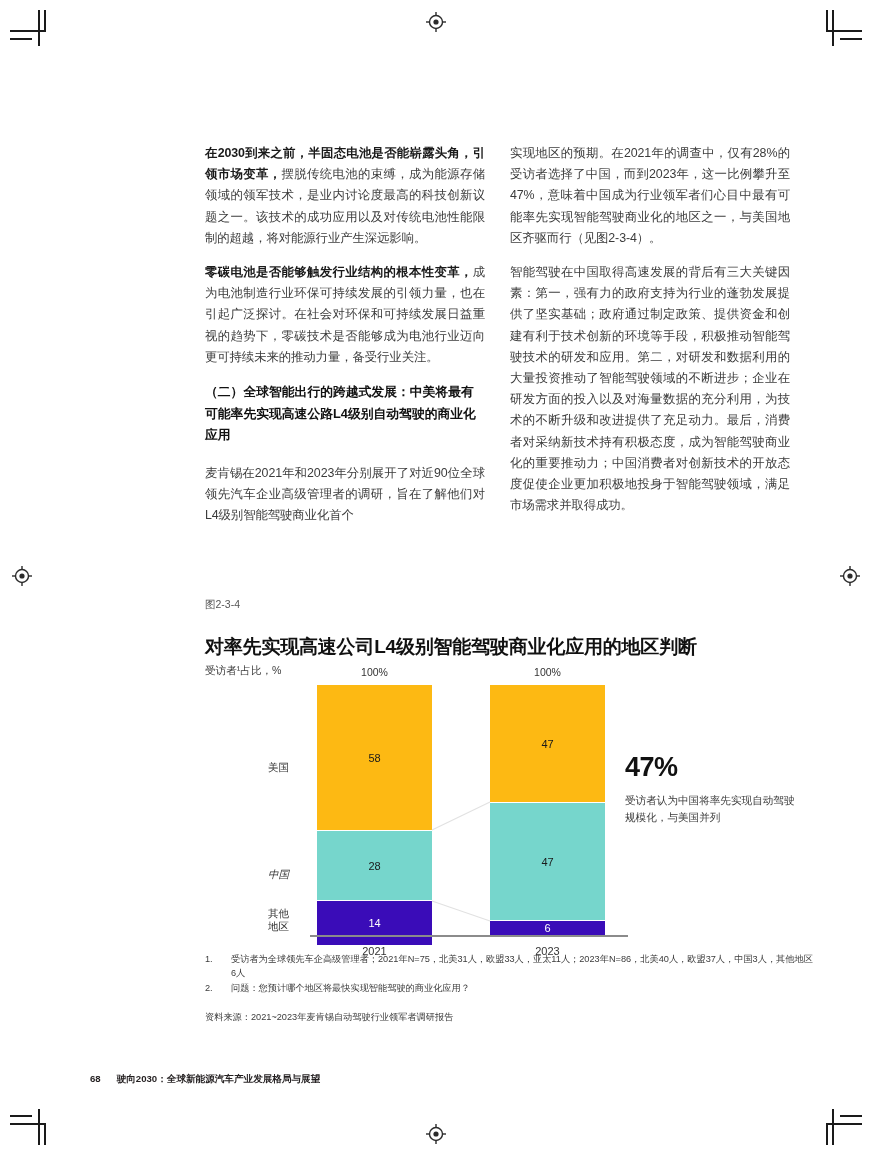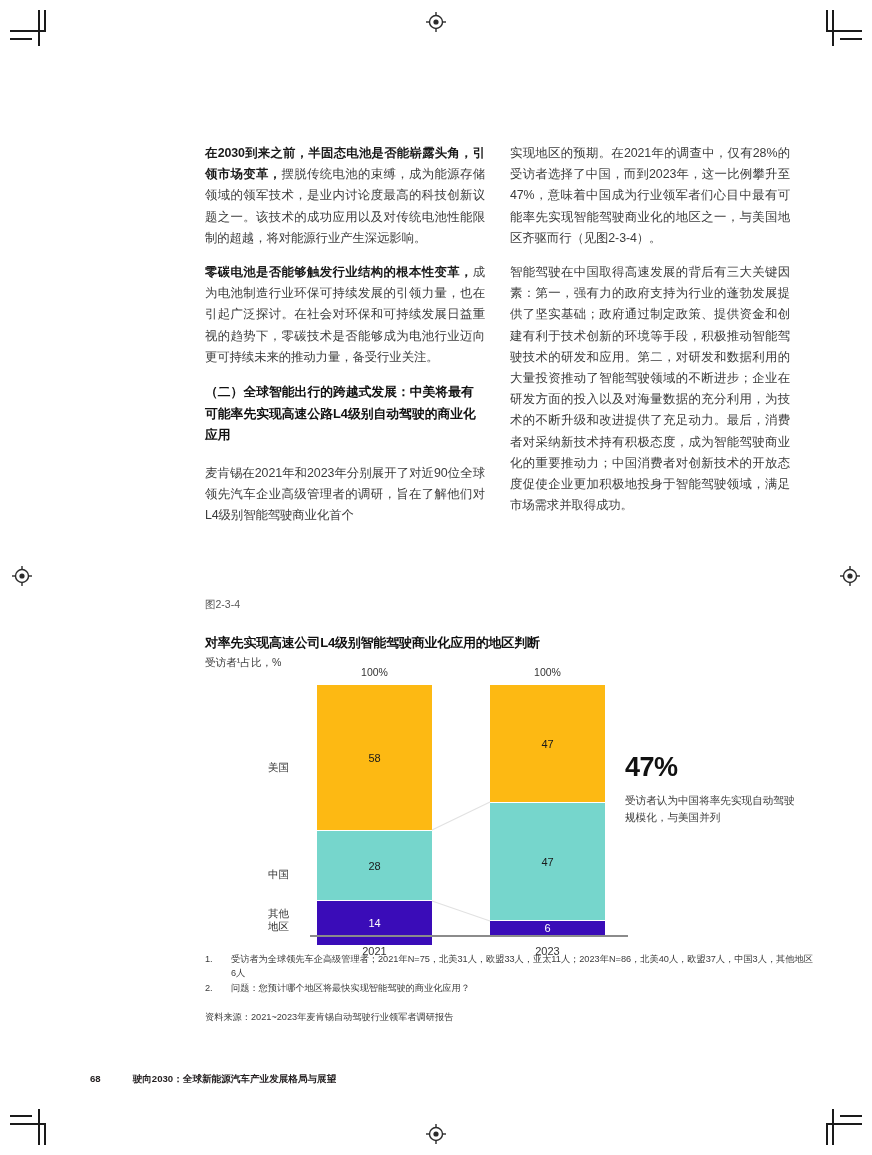--- a/index.html
+++ b/index.html
@@ -58,21 +58,21 @@
     left: 205px; top: 598px;
     width: 600px;
   }
   .ex-num {
     font-size: 10.5px;
     color: #555;
     margin-bottom: 22px;
     letter-spacing: 0;
   }
   .ex-title {
-    font-size: 13px;
+    font-size: 19px;
     font-weight: bold;
     color: #111;
     letter-spacing: -0.2px;
     margin-bottom: 4px;
   }
   .ex-sub {
     font-size: 10.6px;
     color: #3b3b3b;
   }
 
@@ -185,21 +185,21 @@
   .note-src { margin-top: 14px; }
 
   
   .pfoot {
     position: absolute;
     left: 90px; top: 1073px;
     font-size: 9.6px;
     font-weight: bold;
     color: #231f20;
     display: flex;
-    gap: 32px;
+    gap: 16px;
   }
 </style>
 </head>
 <body>
 
 <div>
   <div class="crop" style="left:10px; top:30px; width:36px; height:1.6px;"></div>
   <div class="crop" style="left:44px; top:10px; width:1.6px; height:22px;"></div>
   <div class="crop" style="left:10px; top:38px; width:22px; height:1.6px;"></div>
   <div class="crop" style="left:38px; top:10px; width:1.6px; height:36px;"></div>
@@ -286,21 +286,21 @@
 <div class="exhibit">
   <div class="ex-num">图2-3-4</div>
   <div class="ex-title">对率先实现高速公司L4级别智能驾驶商业化应用的地区判断</div>
   <div class="ex-sub">受访者¹占比，%</div>
 </div>
 
 <div class="chart-wrap">
 
   <div class="cat-labels">
     <div class="cat-label" style="top:76px;">美国</div>
-    <div class="cat-label" style="top:183px;">中国</div>
+    <div class="cat-label" style="top:183px;font-style:italic;">中国</div>
     <div class="cat-label" style="top:222px;">
       <span>其他</span><br>
       <span>地区</span>
     </div>
   </div>
 
   <div class="plot">
 
     <div class="bar-col c2021">
       <div class="total">100%</div>

